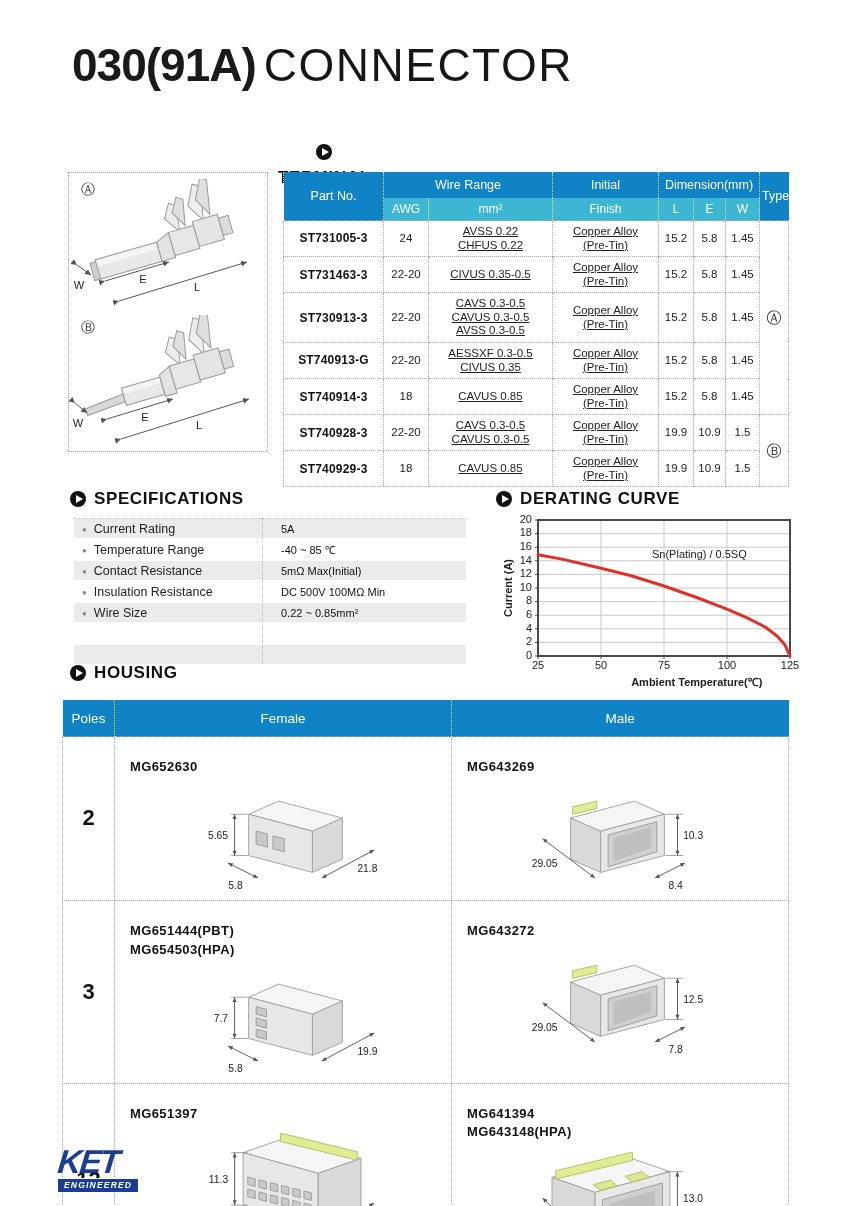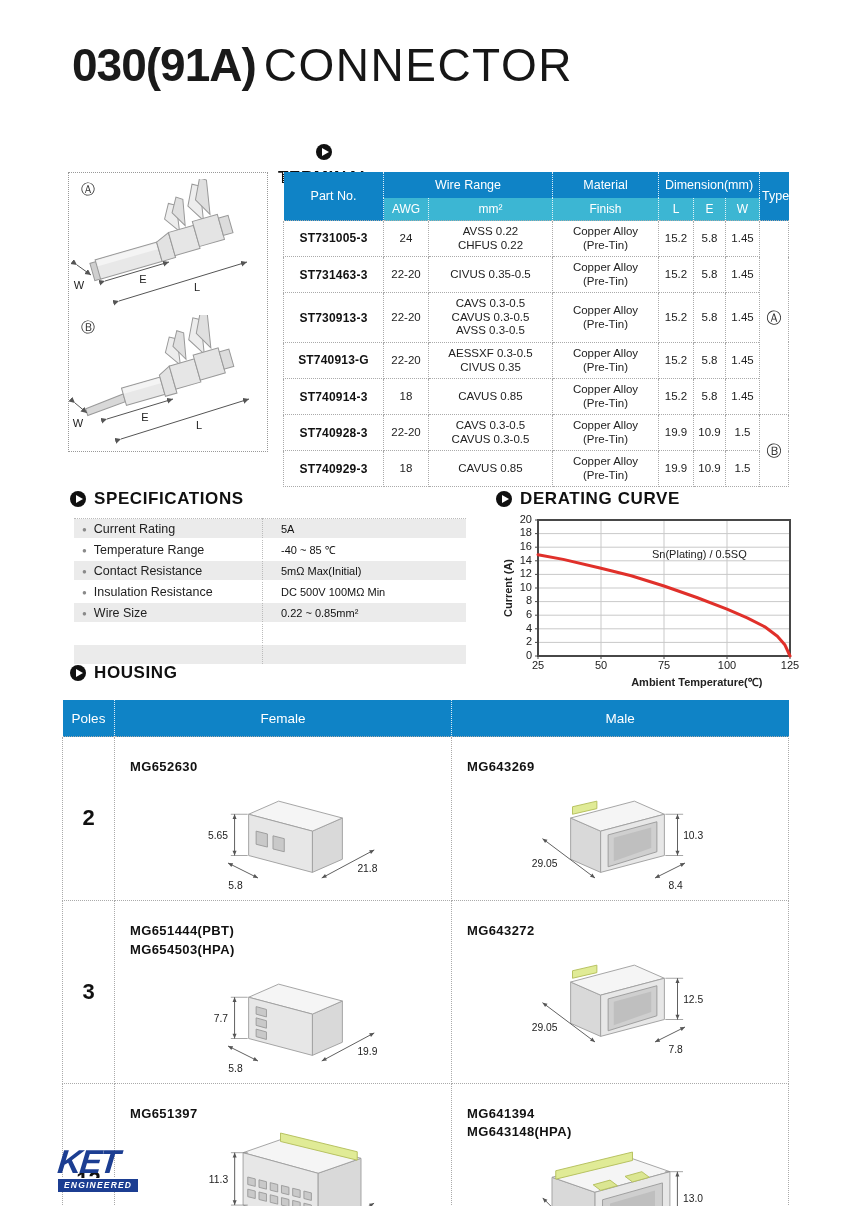--- a/index.html
+++ b/index.html
@@ -32,21 +32,21 @@
   .terminal-table{position:absolute;left:283px;top:172px;width:505px;border-collapse:collapse;table-layout:fixed;}
   .terminal-table th{font-weight:400;color:#fff;font-size:12.5px;padding:2px;}
   .terminal-table .blue{background:#0f83c6;}
   .terminal-table .cyan{background:#3cb6d3;}
   .terminal-table thead th{border-left:1px dotted rgba(255,255,255,.85);}
   .terminal-table thead tr:first-child th{height:22px;}
   .terminal-table thead tr:last-child th{height:18px;font-size:12px;margin-top:23px;}
   .terminal-table td{border:1px dotted #aaa;text-align:center;font-size:11.5px;
                      padding:4px 2px;line-height:1.18;color:#222;background:#fff;}
   .terminal-table td.part{font-weight:700;font-size:12px;letter-spacing:.2px;color:#111;}
-  .terminal-table td.ml{white-space:pre-line;}
+  .terminal-table td.ml{white-space:pre-line;text-decoration:underline;}
   .terminal-table td.type-cell{font-size:15px;color:#333;border-top:1px dotted #aaa;}
 
   
   .spec-table{position:absolute;left:74px;top:518px;width:392px;border-collapse:collapse;
               border-top:1px dotted #bbb;}
   .spec-table td{font-size:12.5px;height:17px;padding:1px 0 1px 0;border-bottom:2px solid #fff;}
   .spec-table tr:nth-child(odd) td{background:#ebebeb;}
   .spec-table tr:nth-child(even) td{background:#fff;}
   .spec-table td.slabel{width:180px;padding-left:8px;border-right:1px dotted #bbb;color:#222;}
   .spec-table td.svalue{padding-left:18px;font-size:11px;color:#111;}
@@ -150,21 +150,21 @@
         <col style="width:106px">
       <col style="width:35px">
         <col style="width:32px">
         <col style="width:34px">
         <col style="width:29px">
     </colgroup>
     <thead>
       <tr>
         <th rowspan="2" class="blue">Part No.</th>
         <th colspan="2" class="blue">Wire Range</th>
-        <th class="blue">Material</th>
+        <th class="blue">Initial</th>
         <th colspan="3" class="blue">Dimension(mm)</th>
         <th rowspan="2" class="blue">Type</th>
       </tr>
       <tr>
         <th class="cyan">AWG</th>
         <th class="cyan">mm²</th>
         <th class="cyan">Finish</th>
         <th class="cyan">L</th>
         <th class="cyan">E</th>
         <th class="cyan">W</th>

